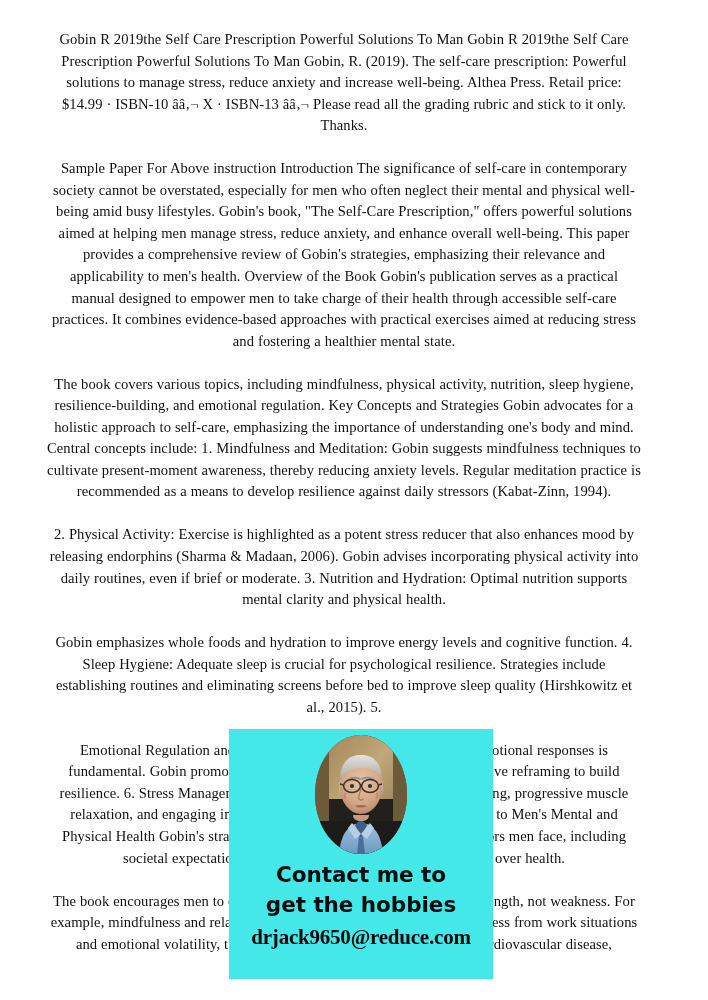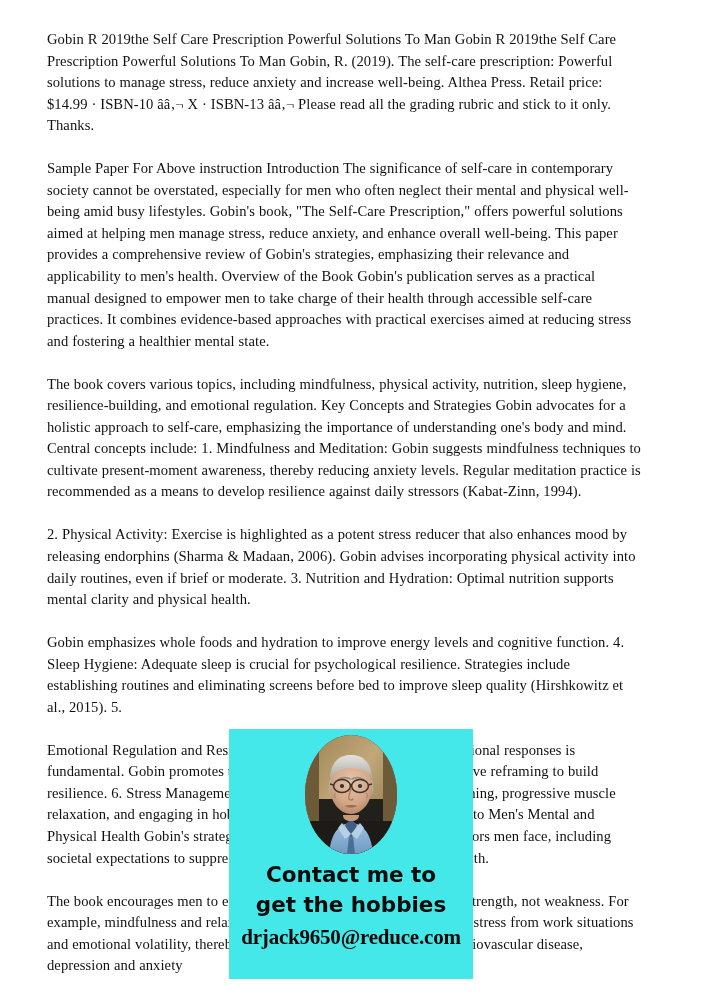--- a/index.html
+++ b/index.html
@@ -29,34 +29,34 @@
   #doc-body {
     position: absolute;
     left: 47px;
     top: 29px;
     width: 594px;
   }
 
   .para {
     font-size: 14.6px;
     line-height: 21.55px;
-    text-align: left;
+    text-align: center;
     margin: 0 0 21.5px 0;
     letter-spacing: 0.005em;
     word-spacing: 0.01em;
     color: #111111;
     -webkit-font-smoothing: antialiased;
   }
 
   
   #contact-overlay {
     position: absolute;
     left: 229px;
     top: 729px;
-    width: 244px;
+    width: 264px;
     height: 250px;
     background: #45e8e8;
     overflow: hidden;
     z-index: 40;
   }
 
   #contact-avatar {
     position: absolute;
     left: 50%;
     transform: translateX(-50%);

